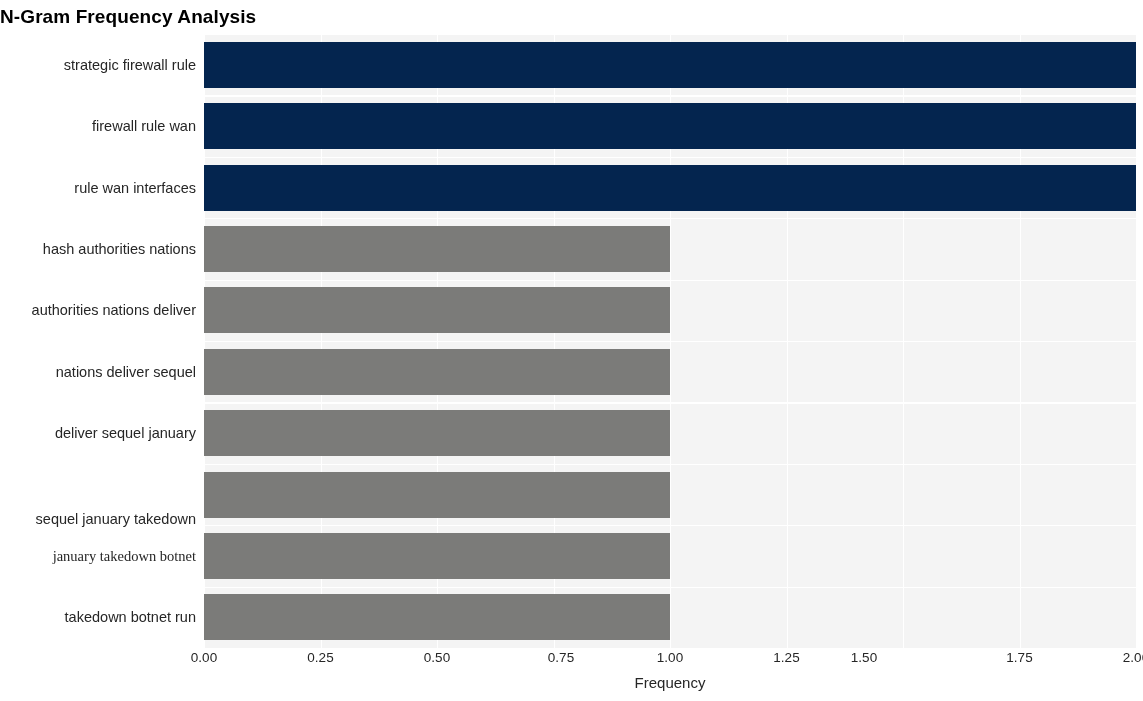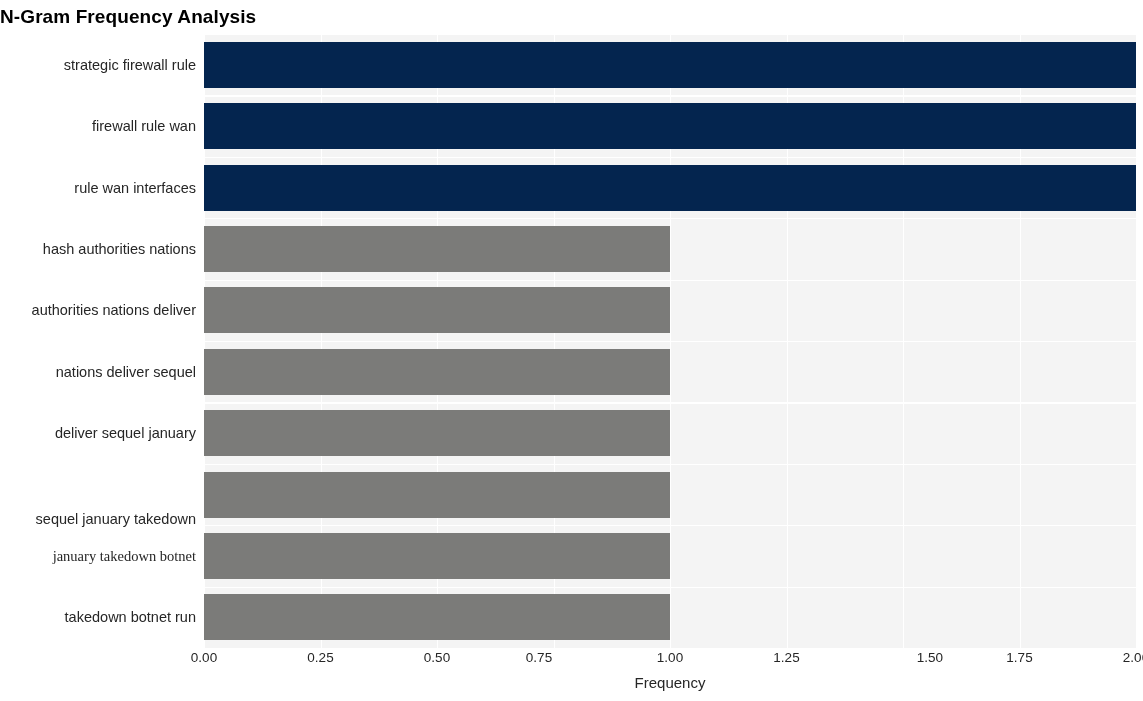--- a/index.html
+++ b/index.html
@@ -157,23 +157,23 @@
       <div class="bar low" title="deliver sequel january: 1" style="left: 0px; width: 466px; top: 376.1px; background: rgb(123, 123, 121);"></div>
       <div class="bar low" title="sequel january takedown: 1" style="left: 0px; width: 466px; top: 437.5px; background: rgb(123, 123, 121);"></div>
       <div class="bar low" title="january takedown botnet: 1" style="left: 0px; width: 466px; top: 498.9px; background: rgb(123, 123, 121);"></div>
       <div class="bar low" title="takedown botnet run: 1" style="left: 0px; width: 466px; top: 560.3px; background: rgb(123, 123, 121);"></div>
     </div>
 
   <div id="x-tick-labels">
       <div class="xtick" style="left: 204px;">0.00</div>
       <div class="xtick" style="left: 320.5px;">0.25</div>
       <div class="xtick" style="left: 437px;">0.50</div>
-      <div class="xtick" style="left: 539px;">0.75</div>
+      <div class="xtick" style="left: 561px;">0.75</div>
       <div class="xtick" style="left: 670px;">1.00</div>
       <div class="xtick" style="left: 786.5px;">1.25</div>
-      <div class="xtick" style="left: 903px; text-align: right;">1.50</div>
+      <div class="xtick" style="left: 864px;">1.50</div>
       <div class="xtick" style="left: 1019.5px;">1.75</div>
       <div class="xtick" style="left: 1136px;">2.00</div>
     </div>
 
   <div id="x-axis-label">Frequency</div>
 
 </div>
 
 </body></html>

